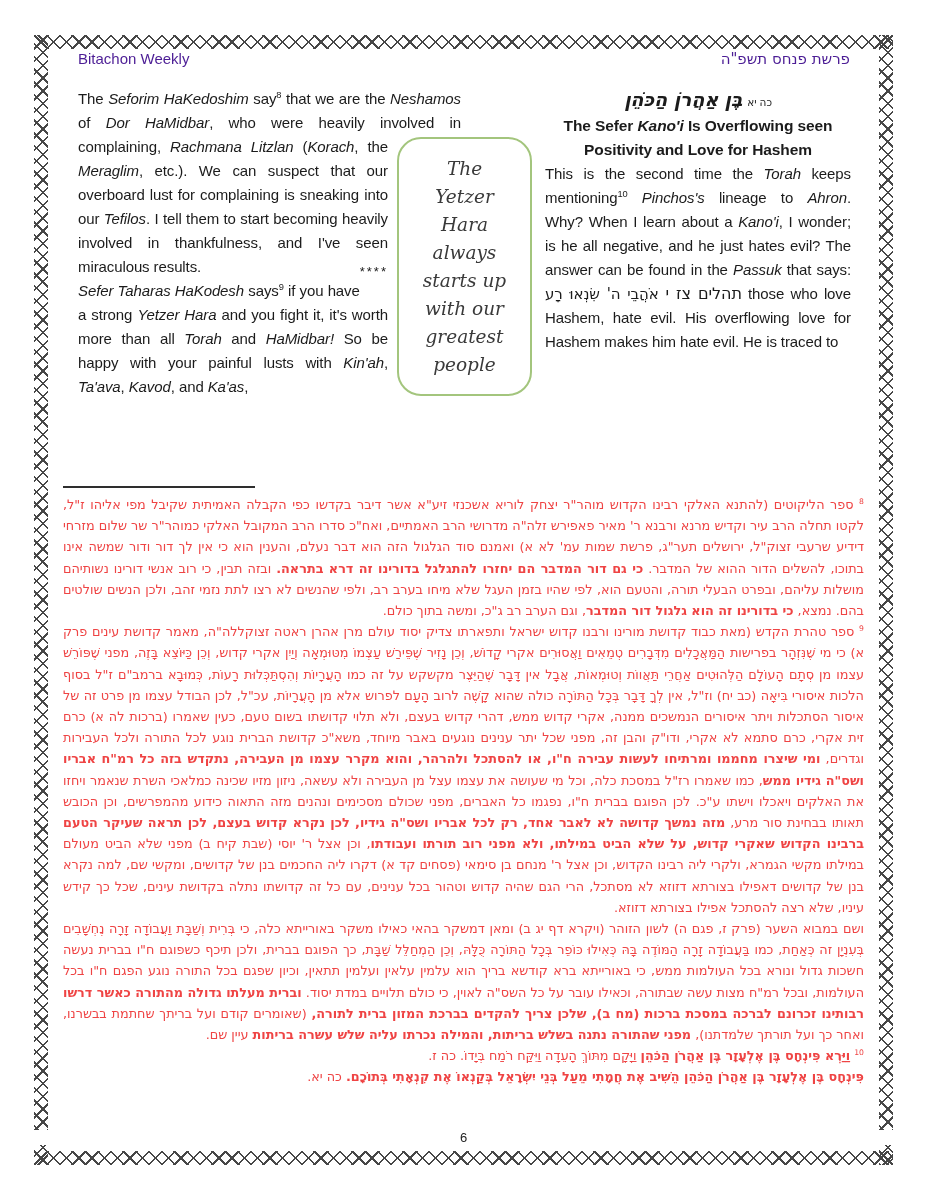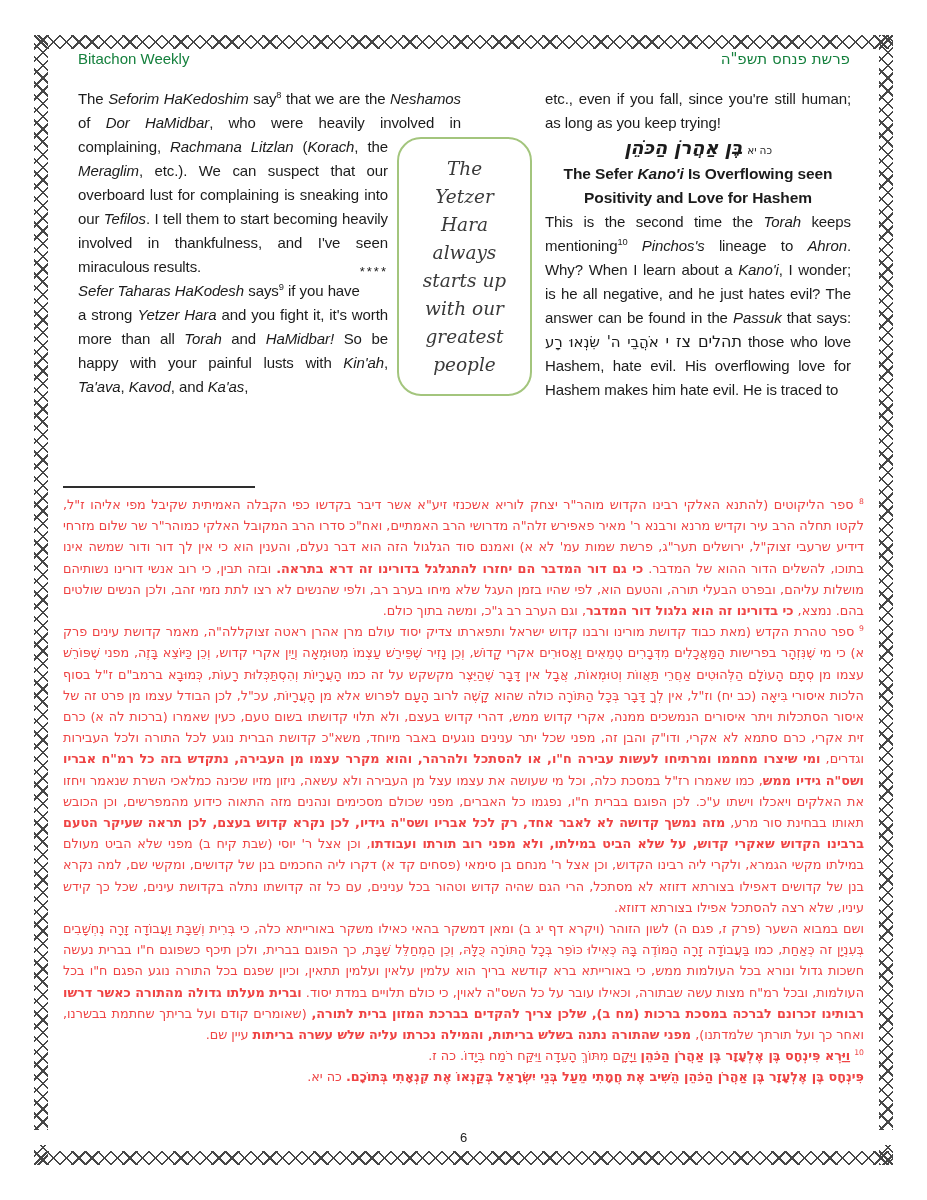--- a/index.html
+++ b/index.html
@@ -15,21 +15,21 @@
       repeating-linear-gradient(135deg,#474747 0 1.7px,transparent 1.7px 9px);
   }
   .bs-top{left:34px;right:34px;top:35px;height:14px;}
   .bs-bottom{left:34px;right:34px;bottom:35px;height:14px;}
   .bs-left{top:35px;bottom:35px;left:34px;width:14px;}
   .bs-right{top:35px;bottom:35px;right:34px;width:14px;}
 
   .header{
     position:absolute;top:50px;left:78px;right:77px;
     display:flex;justify-content:space-between;align-items:baseline;
-    font-size:15px;color:#15803d;
+    font-size:15px;color:#4c1d95;
   }
   .heb{font-family:"DejaVu Sans", sans-serif;}
 
   .main{position:absolute;top:87px;left:63px;width:801px;}
   .col{position:absolute;top:0;text-align:justify;font-size:15px;line-height:24px;letter-spacing:-0.1px;}
   .col p{margin:0;}
   .col-left{left:15px;width:383px;}
   .col-right{left:482px;width:306px;}
 
   .box-spacer{float:right;width:73px;height:312px;shape-outside:inset(48px 0 0 0);}
@@ -96,21 +96,20 @@
     <div class="col col-left">
       <p><span class="box-spacer"></span>The <i>Seforim HaKedoshim</i> say<sup>8</sup> that we are the <i>Neshamos</i> of <i>Dor HaMidbar</i>, who were heavily involved in complaining, <i>Rachmana Litzlan</i> (<i>Korach</i>, the <i>Meraglim</i>, etc.). We can suspect that our overboard lust for complaining is sneaking into our <i>Tefilos</i>. I tell them to start becoming heavily involved in thankfulness, and I've seen miraculous results.<span class="stars">****</span></p>
       <p><i>Sefer Taharas HaKodesh</i> says<sup>9</sup> if you have a strong <i>Yetzer Hara</i> and you fight it, it's worth more than all <i>Torah</i> and <i>HaMidbar!</i> So be happy with your painful lusts with <i>Kin'ah</i>, <i>Ta'ava</i>, <i>Kavod</i>, and <i>Ka'as</i>,</p>
     </div>
 
     <div class="pull-quote">
       <div class="pq-text">The<br>Yetzer<br>Hara<br>always<br>starts up<br>with our<br>greatest<br>people</div>
     </div>
 
     <div class="col col-right">
-      <p>etc., even if you fall, since you're still human; as long as you keep trying!</p>
       <div class="heb-heading" dir="rtl">
         <span class="hh-cite">כה יא</span>
         <b>בֶּן אַהֲרֹן הַכֹּהֵן</b>
       </div>
       <div class="eng-heading"><b>The Sefer </b><b class="it">Kano'i</b><b> Is Overflowing seen Positivity and Love for Hashem</b></div>
       <p>This is the second time the <i>Torah</i> keeps mentioning<sup>10</sup> <i>Pinchos's</i> lineage to <i>Ahron</i>. Why? When I learn about a <i>Kano'i</i>, I wonder; is he all negative, and he just hates evil? The answer can be found in the <i>Passuk</i> that says: <span class="hebcite">תהלים צז י</span><span class="heb"> אֹהֲבֵי ה' שִׂנְאוּ רָע</span> those who love Hashem, hate evil. His overflowing love for Hashem makes him hate evil. He is traced to</p>
     </div>
 
   </div>
 

